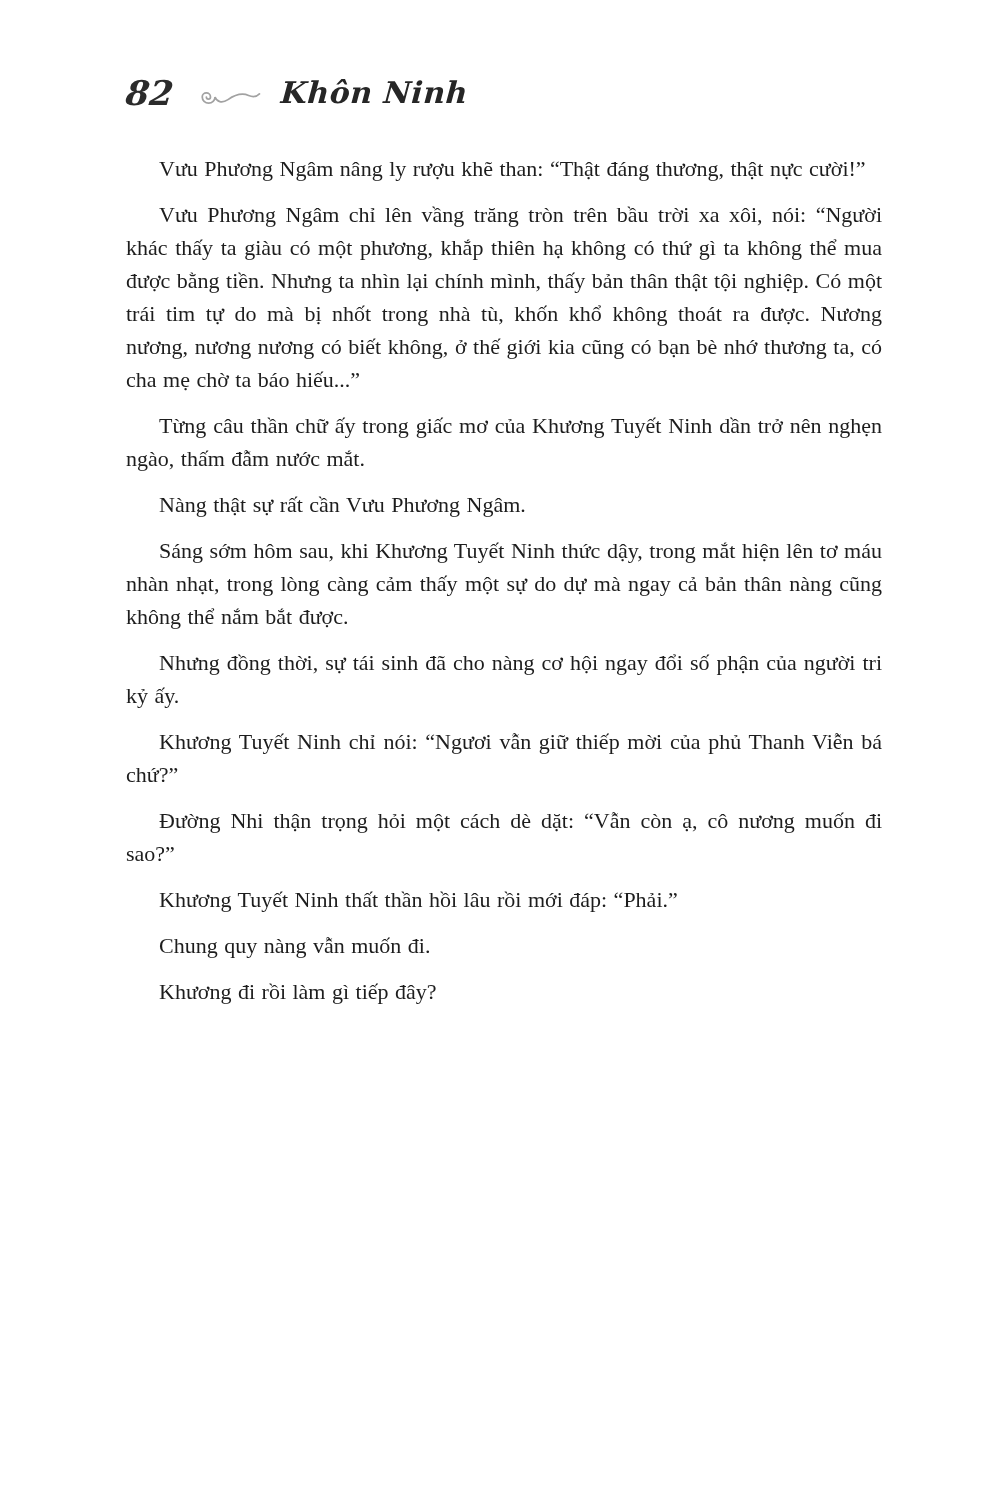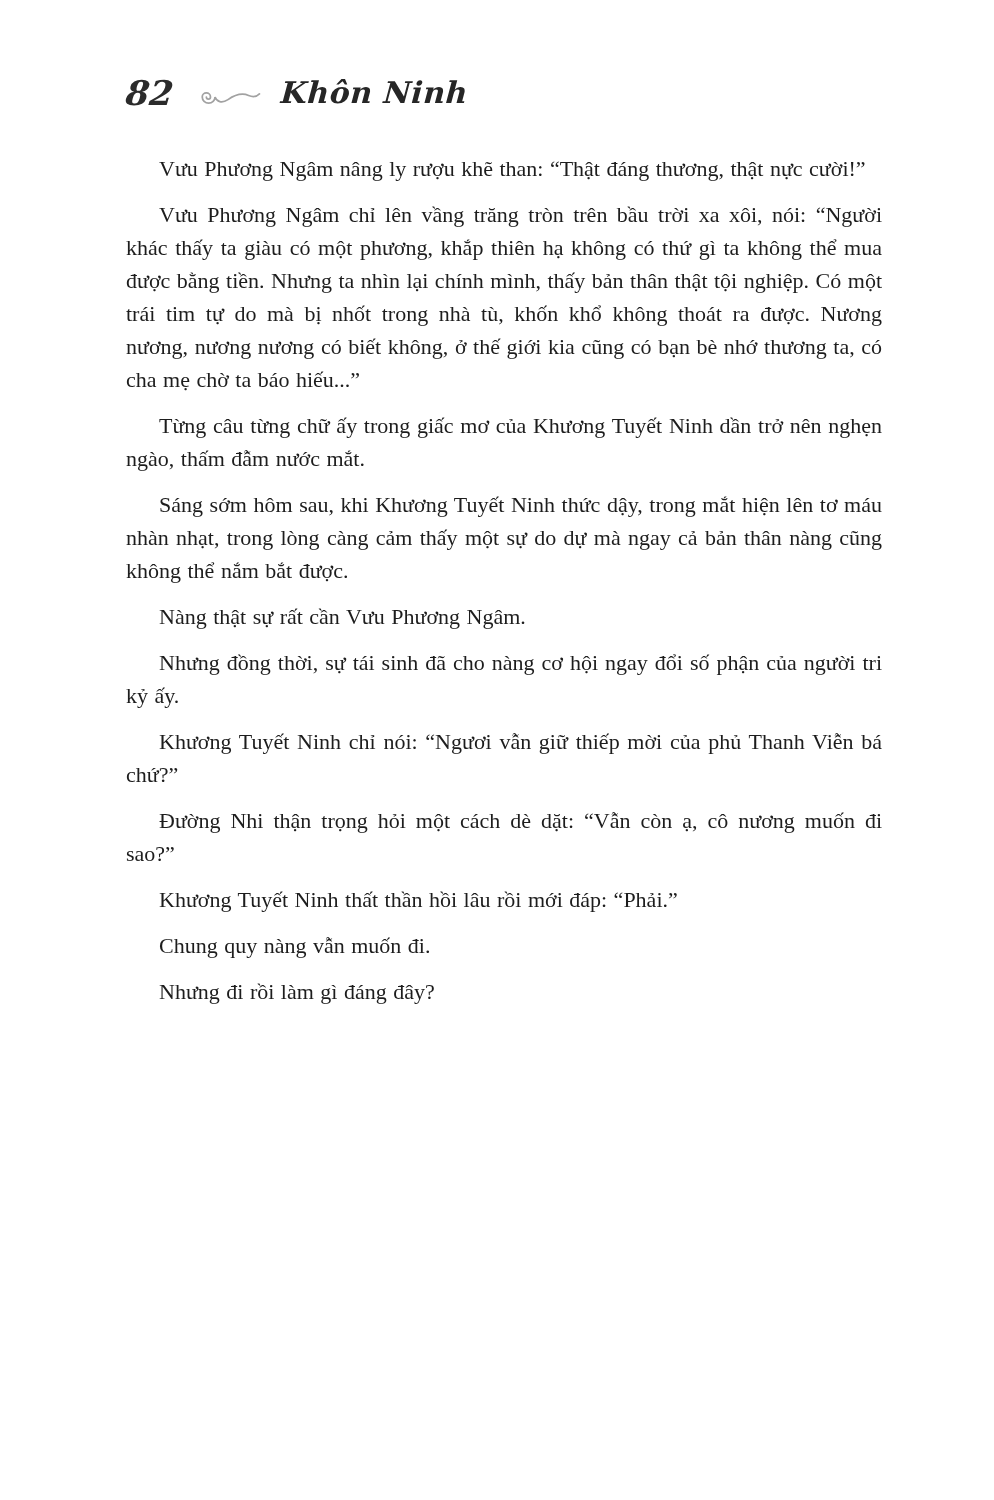--- a/index.html
+++ b/index.html
@@ -80,24 +80,24 @@
                C22 18.5 27 20.5 33 16.5
                C39.5 12 46 9.5 53 12.5
                C57 14.2 60.5 14 63.5 11" fill="none" stroke="#a2a2a2" stroke-width="1.7" stroke-linecap="round"></path>
     </svg>
     <span class="book-title">Khôn Ninh</span>
   </header>
 
   <main class="page-body">
       <p>Vưu Phương Ngâm nâng ly rượu khẽ than: “Thật đáng thương, thật nực cười!”</p>
       <p>Vưu Phương Ngâm chỉ lên vầng trăng tròn trên bầu trời xa xôi, nói: “Người khác thấy ta giàu có một phương, khắp thiên hạ không có thứ gì ta không thể mua được bằng tiền. Nhưng ta nhìn lại chính mình, thấy bản thân thật tội nghiệp. Có một trái tim tự do mà bị nhốt trong nhà tù, khốn khổ không thoát ra được. Nương nương, nương nương có biết không, ở thế giới kia cũng có bạn bè nhớ thương ta, có cha mẹ chờ ta báo hiếu...”</p>
-      <p>Từng câu từng chữ ấy trong giấc mơ của Khương Tuyết Ninh dần trở nên nghẹn ngào, thấm đẫm nước mắt.</p>
+      <p>Từng câu thần chữ ấy trong giấc mơ của Khương Tuyết Ninh dần trở nên nghẹn ngào, thấm đẫm nước mắt.</p>
+      <p>Nàng thật sự rất cần Vưu Phương Ngâm.</p>
       <p>Sáng sớm hôm sau, khi Khương Tuyết Ninh thức dậy, trong mắt hiện lên tơ máu nhàn nhạt, trong lòng càng cảm thấy một sự do dự mà ngay cả bản thân nàng cũng không thể nắm bắt được.</p>
-      <p>Nàng thật sự rất cần Vưu Phương Ngâm.</p>
       <p>Nhưng đồng thời, sự tái sinh đã cho nàng cơ hội ngay đổi số phận của người tri kỷ ấy.</p>
       <p>Khương Tuyết Ninh chỉ nói: “Ngươi vẫn giữ thiếp mời của phủ Thanh Viễn bá chứ?”</p>
       <p>Đường Nhi thận trọng hỏi một cách dè dặt: “Vẫn còn ạ, cô nương muốn đi sao?”</p>
       <p>Khương Tuyết Ninh thất thần hồi lâu rồi mới đáp: “Phải.”</p>
       <p>Chung quy nàng vẫn muốn đi.</p>
-      <p>Nhưng đi rồi làm gì đáng đây?</p>
+      <p>Khương đi rồi làm gì tiếp đây?</p>
     </main>
 
 </div>
 
 </body></html>

